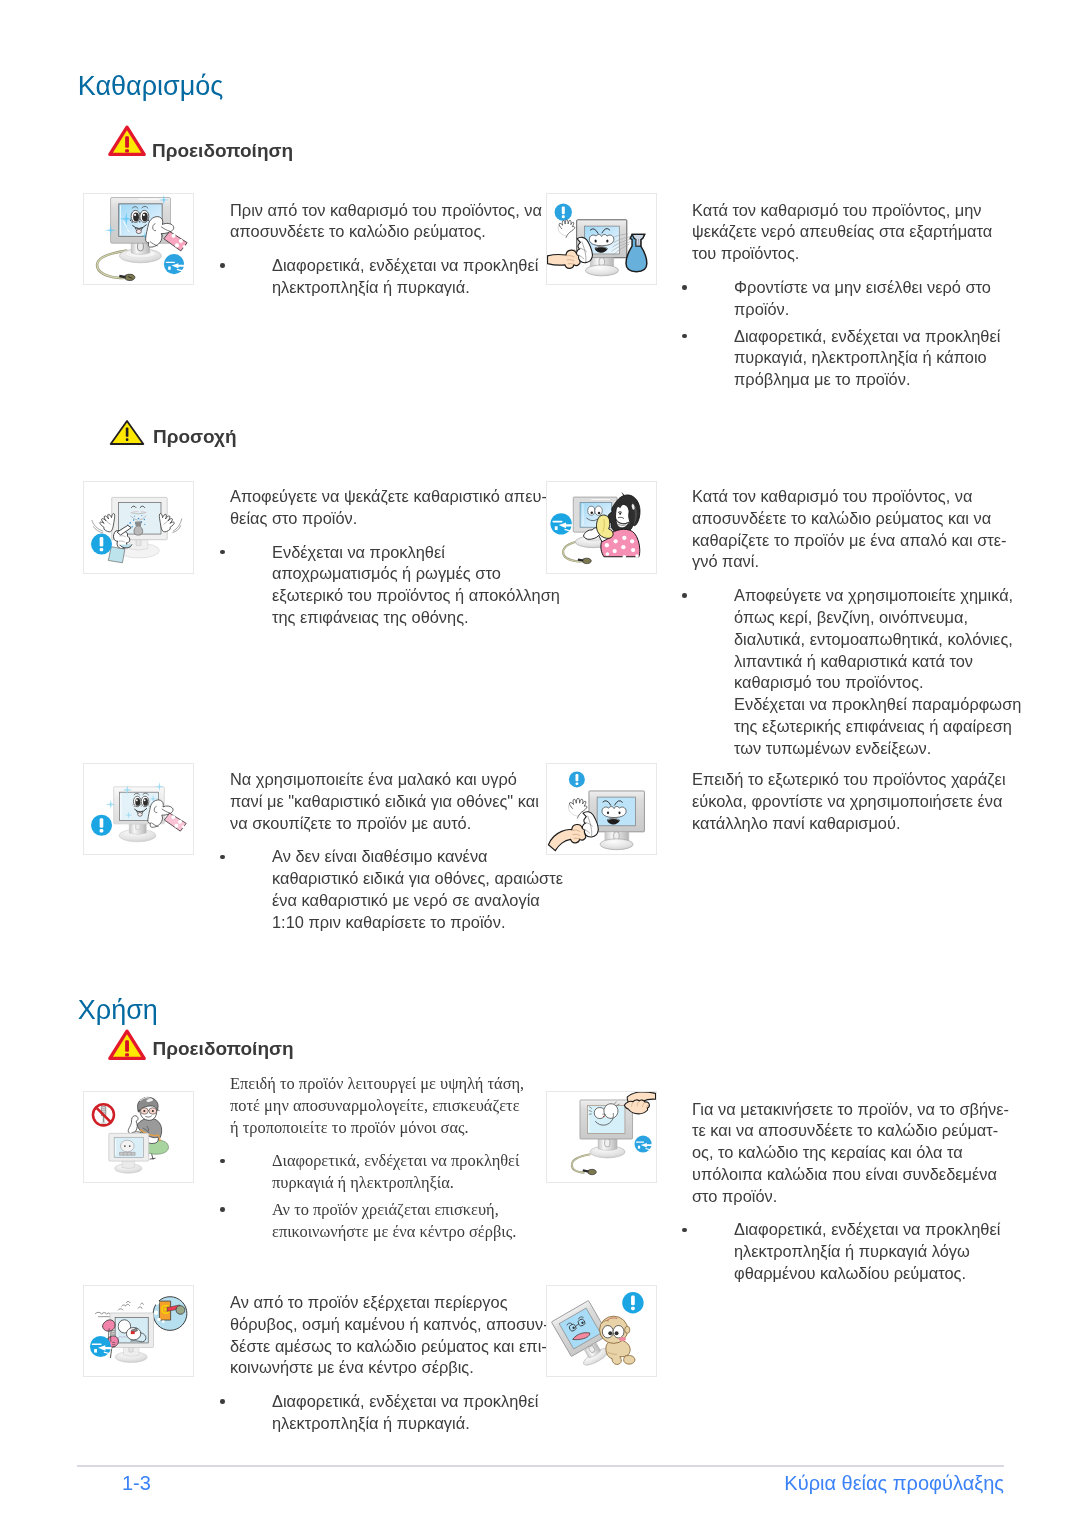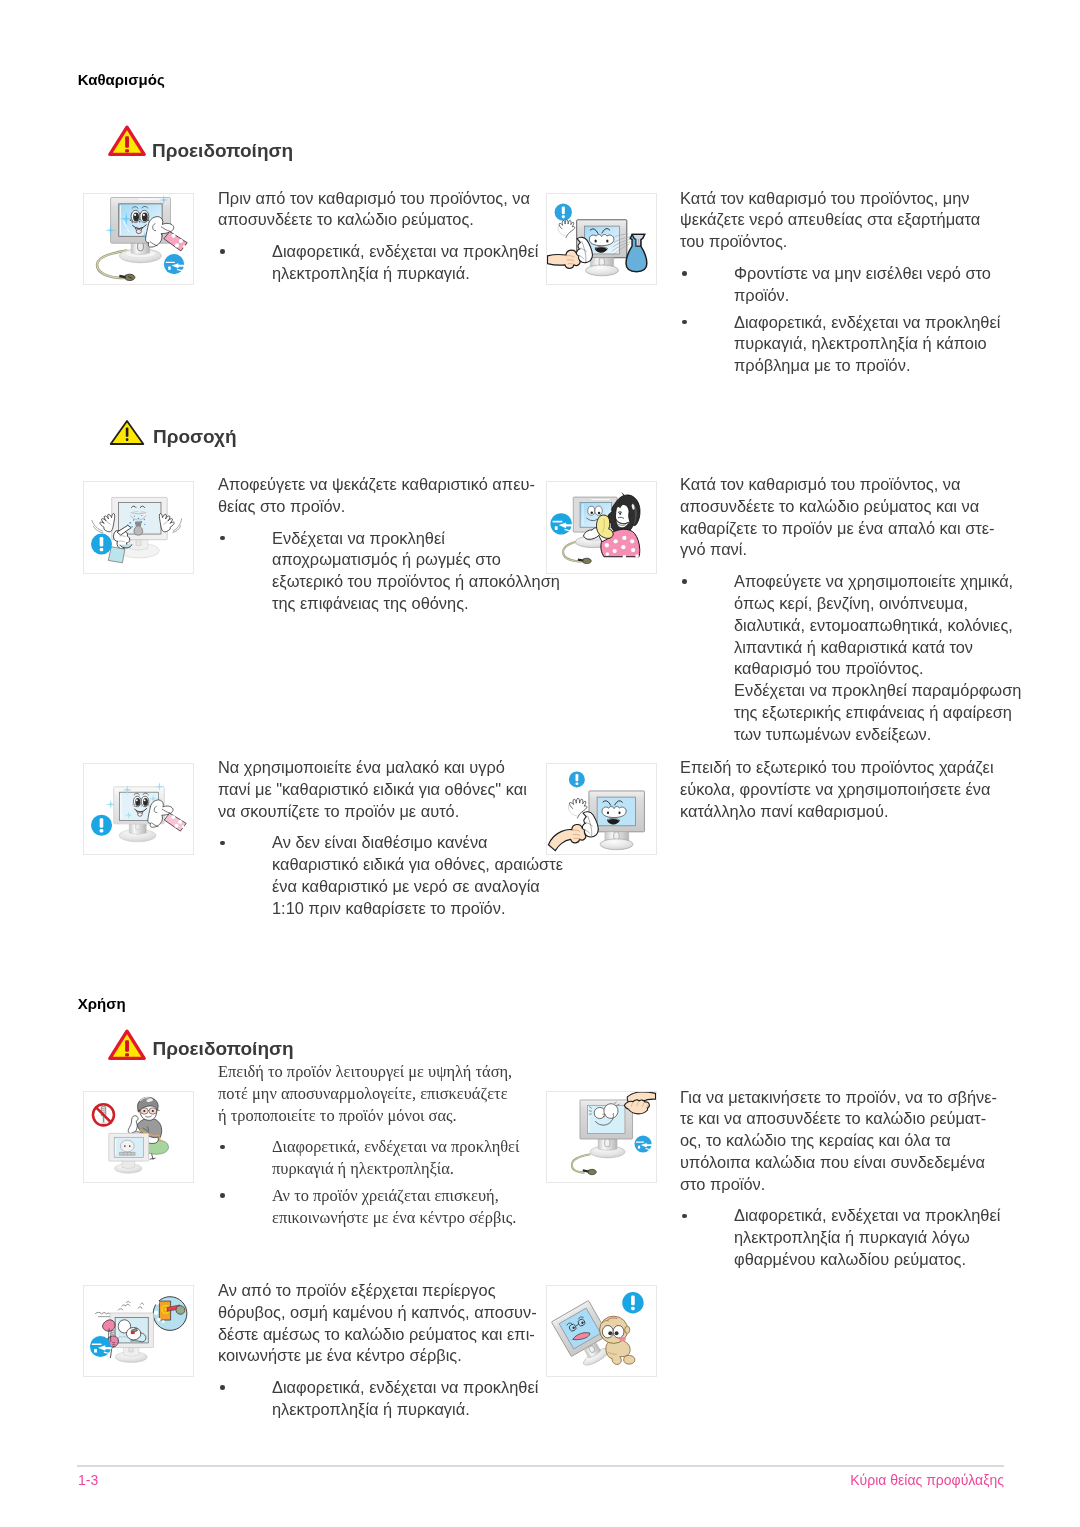--- a/index.html
+++ b/index.html
@@ -1,38 +1,38 @@
 <!DOCTYPE html>
 <html><head>
 <meta charset="utf-8">
 <style>
   html,body{margin:0;padding:0;background:#fff;}
   body{width:1080px;height:1527px;font-family:"Liberation Sans",sans-serif;color:#3c3c3c;-webkit-font-smoothing:antialiased;}
   .page{position:relative;width:1080px;height:1527px;overflow:hidden;}
 
-  .h1{position:absolute;font-size:15px;font-weight:bold;color:#000000;letter-spacing:0px;white-space:nowrap;}
+  .h1{position:absolute;font-size:27px;font-weight:normal;color:#0369a1;letter-spacing:0px;white-space:nowrap;}
   .noticebar{position:absolute;}
   .noticebar .tri-w,.noticebar .tri-c{position:absolute;left:0;top:0;}
   .noticebar .ntxt{position:absolute;font-size:19px;font-weight:bold;color:#3a3a3a;white-space:nowrap;line-height:1;}
 
   .imgbox{position:absolute;border:1px solid #e8e8e8;background:#fff;box-sizing:border-box;overflow:hidden;}
   .imgbox svg{display:block;width:100%;height:100%;}
 
   .txtcol{position:absolute;font-size:16.4px;line-height:21.8px;color:#3c3c3c;white-space:nowrap;}
-  .para{margin:0;}
+  .para{margin:12px;}
   .bul{display:flex;margin-top:10px;}
   .bul + .bul{margin-top:5.2px;}
   .bul .dot{width:26px;flex:0 0 26px;position:relative;}
   .bul .dot b{position:absolute;left:2.2px;top:8.2px;width:4.6px;height:4.6px;border-radius:50%;background:#3c3c3c;}
   .bul .btxt{flex:1;margin-left:28px;}
 
   .ink{fill:none;stroke:#3a3a3a;stroke-width:0.7;stroke-linecap:round;stroke-linejoin:round;}
   .ink2{fill:none;stroke:#222;stroke-width:0.9;stroke-linecap:round;stroke-linejoin:round;}
   .footrule{position:absolute;height:1.5px;background:#d9d9e2;}
-  .foot{position:absolute;font-size:14px;color:#ec4899;white-space:nowrap;}
+  .foot{position:absolute;font-size:20px;color:#3b82f6;white-space:nowrap;margin-left:44px;}
 
   
   .tri-w{display:inline-block;width:38px;height:31.5px;position:relative;}
   .tri-c{display:inline-block;width:36px;height:27px;position:relative;}
   .tri-w svg,.tri-c svg{display:block;width:100%;height:100%;}
 </style>
 </head>
 <body>
 
 <svg width="0" height="0" style="position:absolute" aria-hidden="true">

